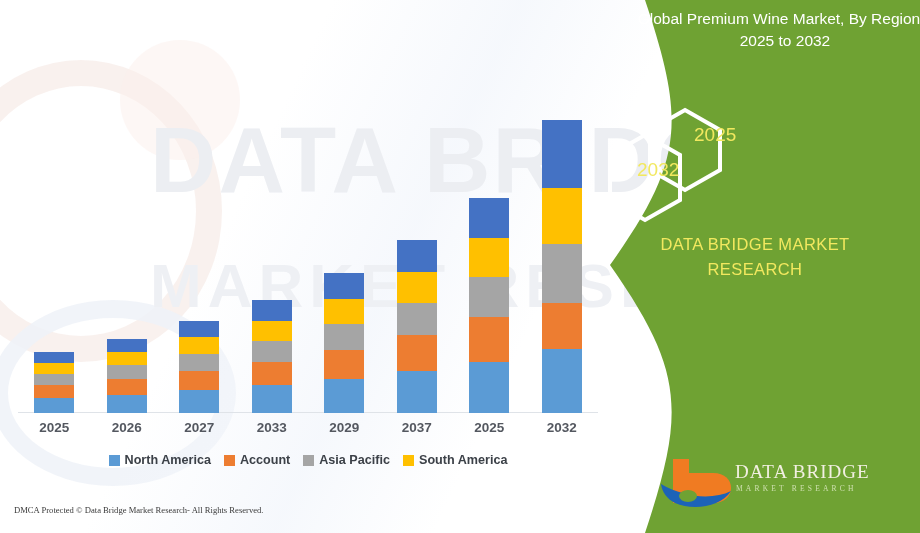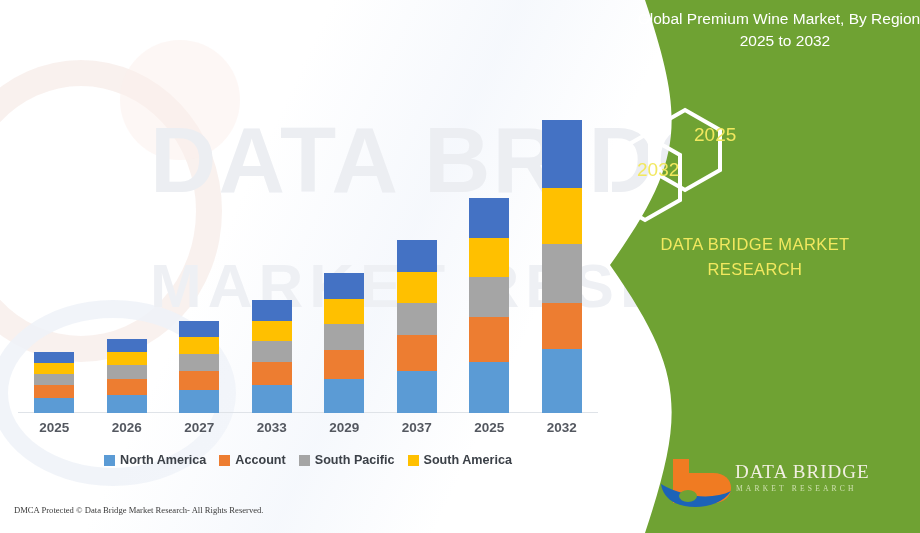--- a/index.html
+++ b/index.html
@@ -181,21 +181,21 @@
       <div class="lg-item">
         <span class="lg-sw" style="background: rgb(91, 155, 213);"></span>
         <span class="lg-tx">North America</span>
       </div>
       <div class="lg-item">
         <span class="lg-sw" style="background: rgb(237, 125, 49);"></span>
         <span class="lg-tx">Account</span>
       </div>
       <div class="lg-item">
         <span class="lg-sw" style="background: rgb(165, 165, 165);"></span>
-        <span class="lg-tx">South Pacific</span>
+        <span class="lg-tx">Asia Pacific</span>
       </div>
       <div class="lg-item">
         <span class="lg-sw" style="background: rgb(255, 192, 0);"></span>
         <span class="lg-tx">South America</span>
       </div>
     </div>
 
   <div class="footer">
     <span>DMCA Protected © Data Bridge Market Research-  All Rights Reserved.</span>
   </div>

